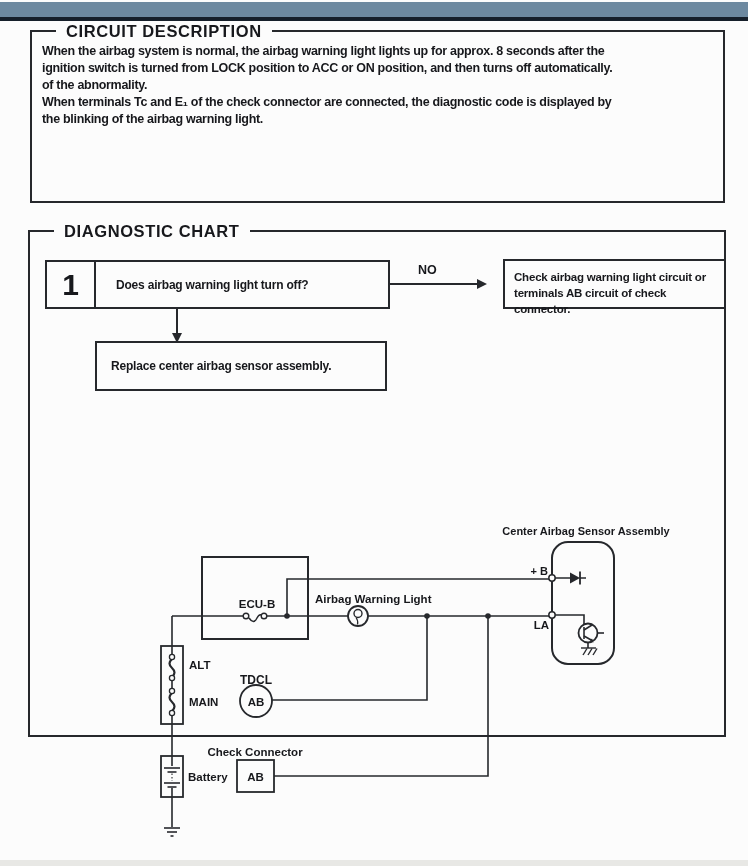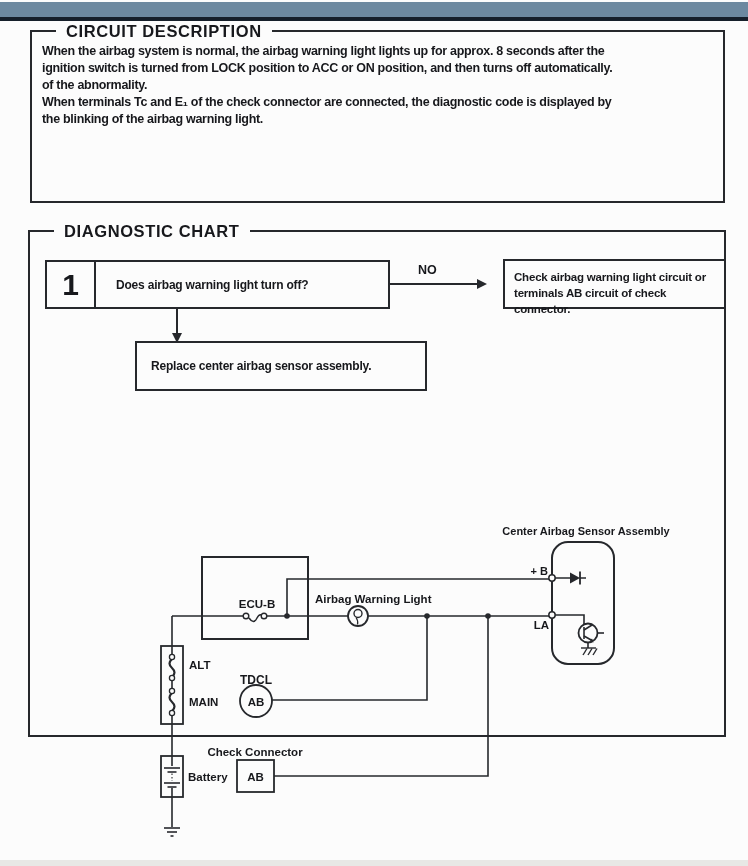--- a/index.html
+++ b/index.html
@@ -51,21 +51,21 @@
     border-left:10px solid #26282c; }
   .arrow-down { position:absolute; width:0; height:0;
     border-left:5px solid transparent; border-right:5px solid transparent;
     border-top:10px solid #26282c; }
   .result-box-right { left:457px; top:27px; width:223px; height:50px;
     padding:8px 0 0 9px;margin-left:16px; }
   .result-line { font-size:11.5px; font-weight:bold; letter-spacing:-0.2px; line-height:16px; }
   .yes-label { position:absolute; left:158px; top:84px; font-size:12.5px; font-weight:bold;margin-top:34px; }
   .result-box-bottom { left:65px; top:109px; width:292px; height:50px;
     display:flex; align-items:center; padding-left:14px;
-    font-size:12px; font-weight:bold; letter-spacing:-0.2px;margin-left:40px; }
+    font-size:12px; font-weight:bold; letter-spacing:-0.2px; }
 
   .wiring-title {
     position:absolute; left:15px; top:192px;
     font-size:17px; font-weight:bold; letter-spacing:1.6px;
     border-bottom:2.5px solid #26282c; padding:0 8px 2px 0;
   }
 
   svg.wiring { position:absolute; left:0; top:0; pointer-events:none; }
   svg.wiring text { font-family:"Liberation Sans", sans-serif; font-weight:bold; fill:#17181c; }
 </style>

